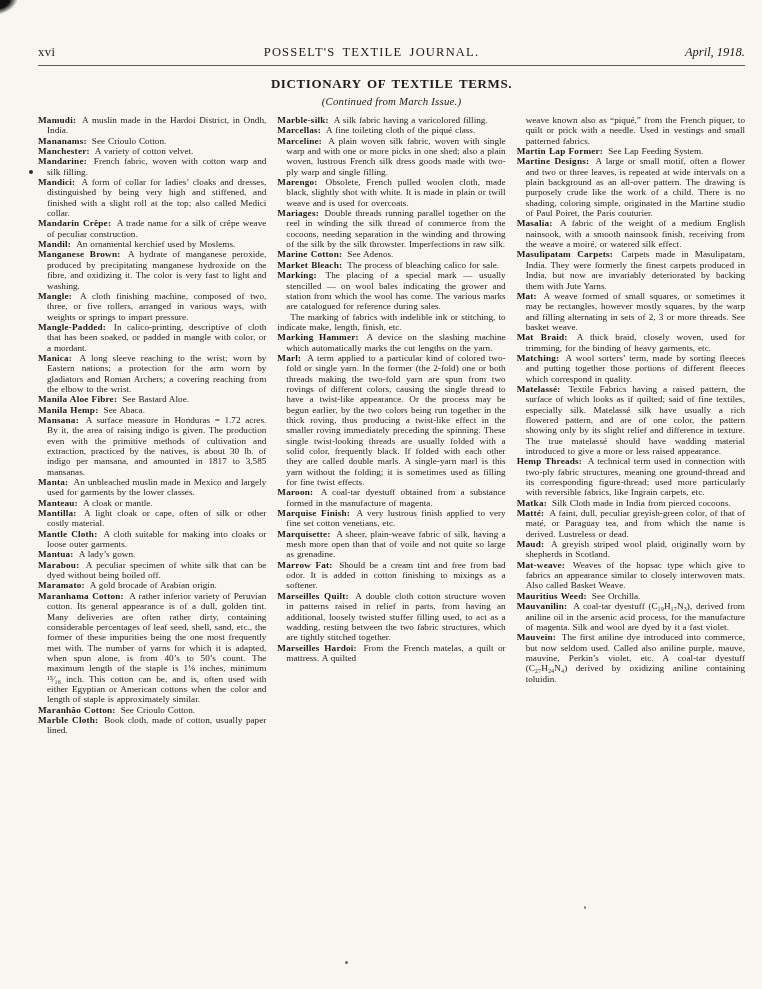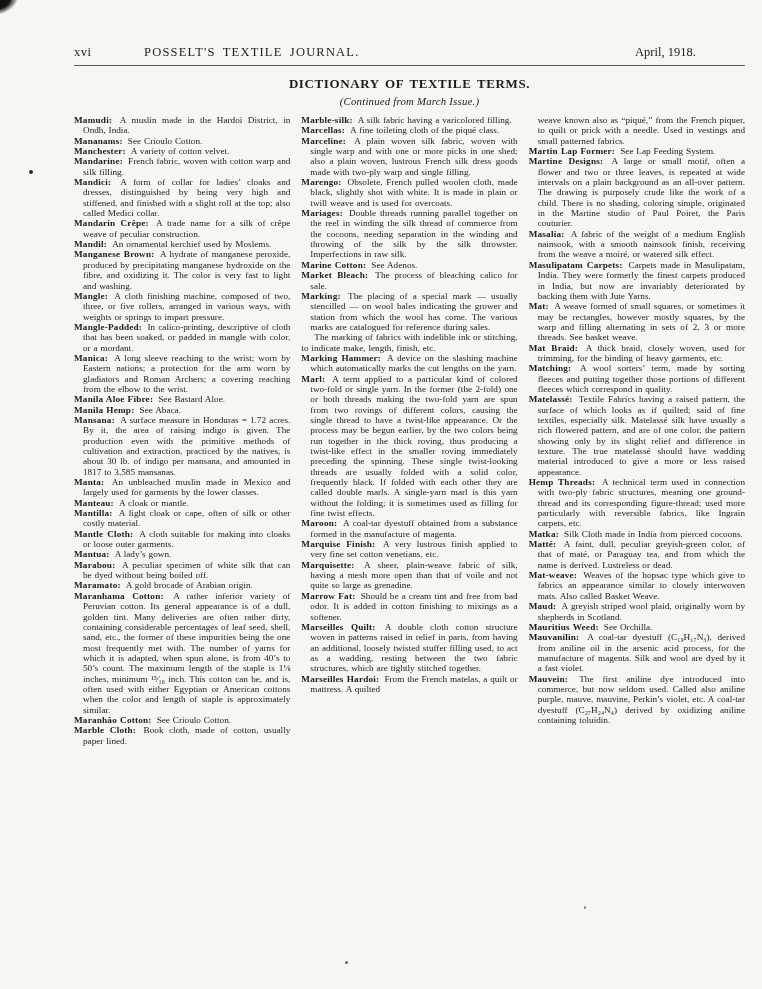--- a/index.html
+++ b/index.html
@@ -2,26 +2,26 @@
 <html><head>
 <meta charset="utf-8">
 <style>
   html,body{margin:0;padding:0;}
   body{
     width:762px;height:989px;overflow:hidden;position:relative;
     background:#f7f6f1;
     font-family:"Liberation Serif", serif;
     color:#1d1c1a;
   }
-  .page{position:absolute;inset:0;padding:45px 17px 0 74px;box-sizing:border-box;}
+  .page{position:absolute;inset:0;padding:45px 17px 0 38px;box-sizing:border-box;}
   
   .header{display:flex;align-items:baseline;font-size:12.5px;}
   .folio{width:70px;letter-spacing:.5px;}
-  .journal{flex:1;letter-spacing:1.2px;word-spacing:3px;}
-  .date{width:110px;text-align:left;}
+  .journal{flex:1;text-align:center;letter-spacing:1.2px;word-spacing:3px;}
+  .date{width:110px;text-align:right;font-style:italic;}
   .rule{border:0;border-top:1.2px solid rgba(40,38,34,.75);margin:5px 0 0 0;}
   
   .title{text-align:center;font-weight:bold;font-size:13px;letter-spacing:.6px;word-spacing:2px;margin-top:10px;}
   .subtitle{text-align:center;font-style:italic;font-size:10.8px;margin-top:3px;letter-spacing:.2px;}
   
   .columns{display:flex;gap:11px;margin-top:8px;}
   .column{flex:1;min-width:0;}
   .entry{
     margin:0;text-align:justify;
     font-size:9.2px;line-height:10.35px;
@@ -106,22 +106,22 @@
         <p class="entry"><b class="term">Martine Designs: </b><span>A large or small motif, often a flower and two or three leaves, is repeated at wide intervals on a plain background as an all-over pattern. The drawing is purposely crude like the work of a child. There is no shading, coloring simple, originated in the Martine studio of Paul Poiret, the Paris couturier.</span></p>
         <p class="entry"><b class="term">Masalia: </b><span>A fabric of the weight of a medium English nainsook, with a smooth nainsook finish, receiving from the weave a moiré, or watered silk effect.</span></p>
         <p class="entry"><b class="term">Masulipatam Carpets: </b><span>Carpets made in Masulipatam, India. They were formerly the finest carpets produced in India, but now are invariably deteriorated by backing them with Jute Yarns.</span></p>
         <p class="entry"><b class="term">Mat: </b><span>A weave formed of small squares, or sometimes it may be rectangles, however mostly squares, by the warp and filling alternating in sets of 2, 3 or more threads. See basket weave.</span></p>
         <p class="entry"><b class="term">Mat Braid: </b><span>A thick braid, closely woven, used for trimming, for the binding of heavy garments, etc.</span></p>
         <p class="entry"><b class="term">Matching: </b><span>A wool sorters’ term, made by sorting fleeces and putting together those portions of different fleeces which correspond in quality.</span></p>
         <p class="entry"><b class="term">Matelassé: </b><span>Textile Fabrics having a raised pattern, the surface of which looks as if quilted; said of fine textiles, especially silk. Matelassé silk have usually a rich flowered pattern, and are of one color, the pattern showing only by its slight relief and difference in texture. The true matelassé should have wadding material introduced to give a more or less raised appearance.</span></p>
         <p class="entry"><b class="term">Hemp Threads: </b><span>A technical term used in connection with two-ply fabric structures, meaning one ground-thread and its corresponding figure-thread; used more particularly with reversible fabrics, like Ingrain carpets, etc.</span></p>
         <p class="entry"><b class="term">Matka: </b><span>Silk Cloth made in India from pierced cocoons.</span></p>
         <p class="entry"><b class="term">Matté: </b><span>A faint, dull, peculiar greyish-green color, of that of maté, or Paraguay tea, and from which the name is derived. Lustreless or dead.</span></p>
+        <p class="entry"><b class="term">Maud: </b><span>A greyish striped wool plaid, originally worn by shepherds in Scotland.</span></p>
         <p class="entry"><b class="term">Mat-weave: </b><span>Weaves of the hopsac type which give to fabrics an appearance similar to closely interwoven mats. Also called Basket Weave.</span></p>
-        <p class="entry"><b class="term">Maud: </b><span>A greyish striped wool plaid, originally worn by shepherds in Scotland.</span></p>
         <p class="entry"><b class="term">Mauritius Weed: </b><span>See Orchilla.</span></p>
         <p class="entry"><b class="term">Mauvanilin: </b><span>A coal-tar dyestuff (C₁₉H₁₇N₃), derived from aniline oil in the arsenic acid process, for the manufacture of magenta. Silk and wool are dyed by it a fast violet.</span></p>
         <p class="entry"><b class="term">Mauvein: </b><span>The first aniline dye introduced into commerce, but now seldom used. Called also aniline purple, mauve, mauvine, Perkin’s violet, etc. A coal-tar dyestuff (C₂₇H₂₄N₄) derived by oxidizing aniline containing toluidin.</span></p>
       </div>
     </div>
 </div>
 
 <div class="corner-smudge"></div>
 <div class="dot dot1"></div>
 <div class="dot dot2"></div>

